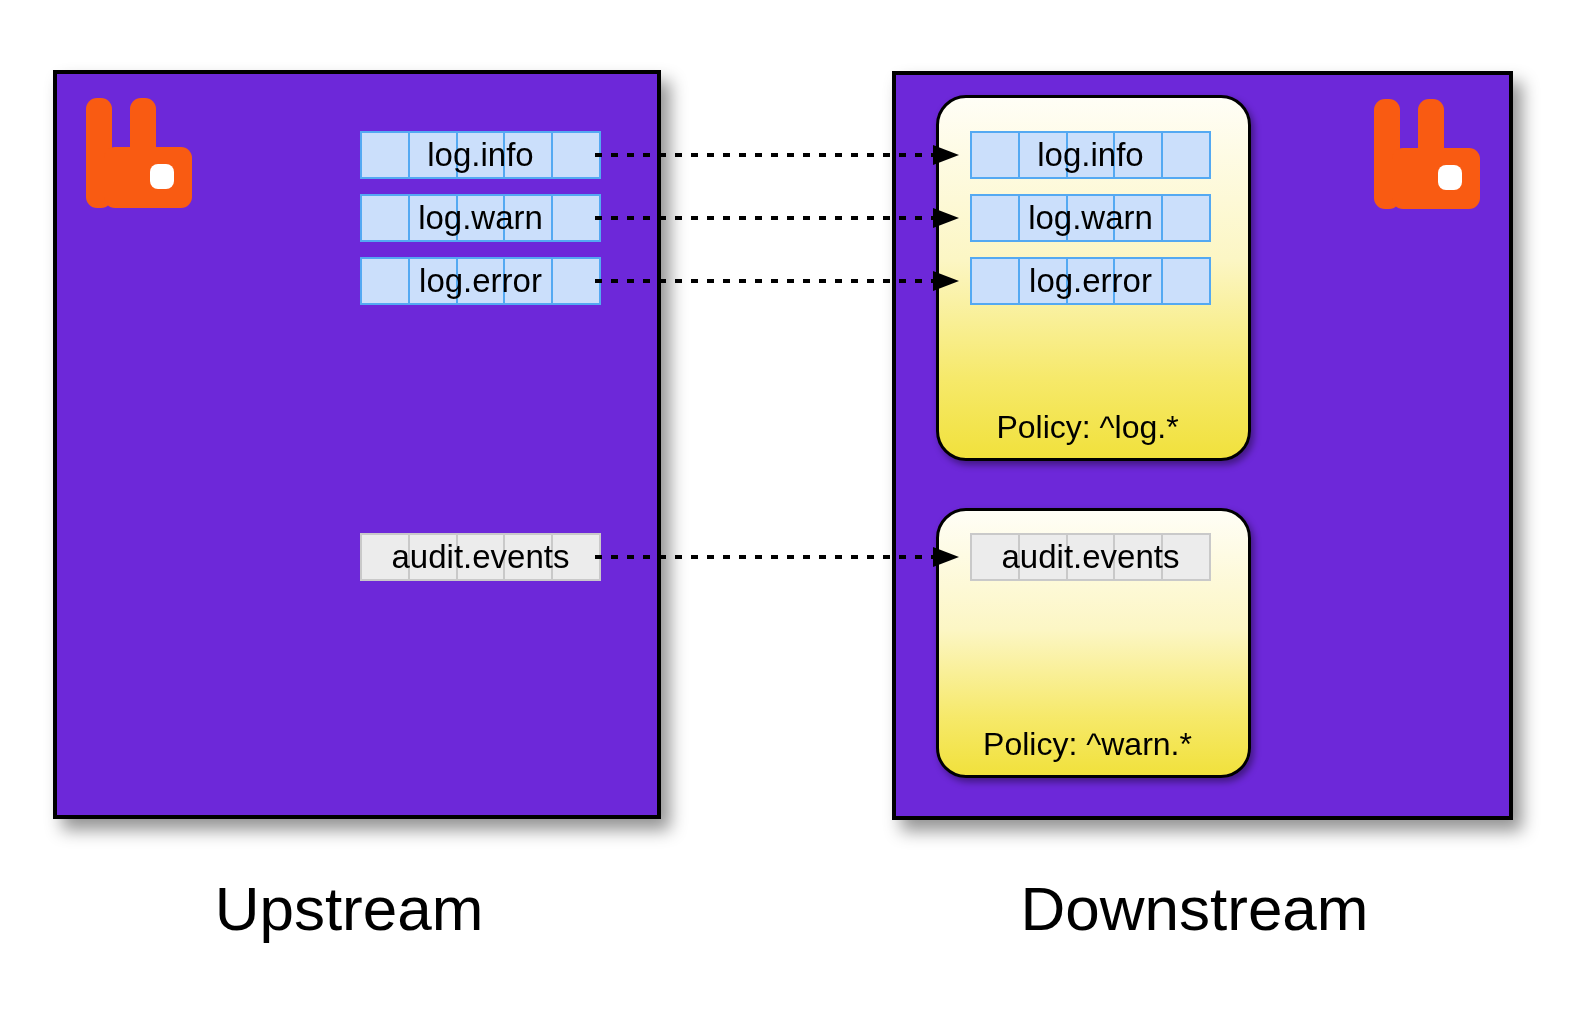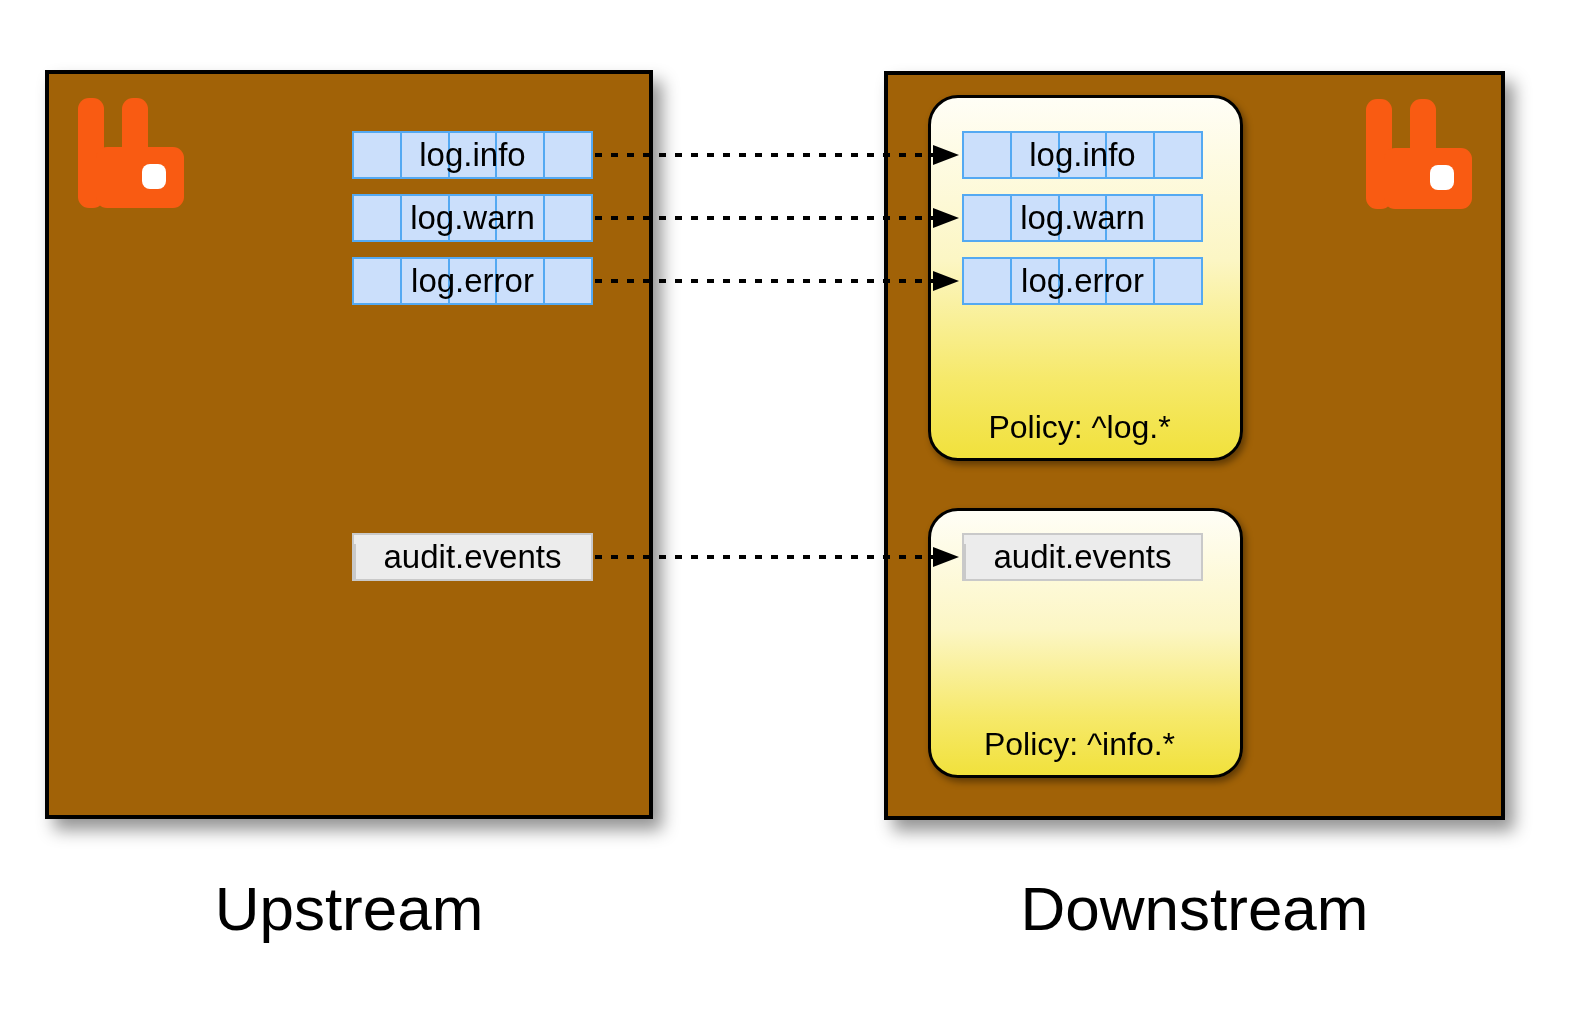--- a/index.html
+++ b/index.html
@@ -2,42 +2,42 @@
 <html><head>
 <meta charset="utf-8">
 <style>
   html,body { margin:0; padding:0; background:#ffffff; }
   .canvas {
     position:relative; width:1574px; height:1023px;
     background:#ffffff; font-family:"Liberation Sans", sans-serif;
     overflow:hidden; color:#000;
   }
   .broker-box {
-    position:absolute; background:#a16207; border:4px solid #000;
-    box-sizing:border-box; box-shadow:9px 11px 16px rgba(0,0,0,0.42);
+    position:absolute; background:#6d28d9; border:4px solid #000;
+    box-sizing:border-box; box-shadow:9px 11px 16px rgba(0,0,0,0.42);margin-left:8px;
   }
   #upstream-box  { left:45px;  top:70px; width:608px; height:749px; }
   #downstream-box{ left:884px; top:71px; width:621px; height:749px; }
 
   .policy-box {
     position:absolute; border:3px solid #000; border-radius:30px;
     box-sizing:border-box;
     background:linear-gradient(180deg,#fffef6 0%,#fcf6c4 45%,#f6e96a 78%,#f1e13c 100%);
     box-shadow:3px 4px 7px rgba(0,0,0,0.40);
   }
   #policy-box-log   { left:40px; top:20px;  width:315px; height:366px; }
   #policy-box-audit { left:40px; top:433px; width:315px; height:270px; }
 
   .queue {
     position:absolute; display:flex; width:241px; height:48px;
     box-sizing:border-box; border:2px solid #54a9f2; background:#54a9f2;
   }
   .queue .cell { flex:1 1 0; background:#cbdffb; margin-left:2px; }
   .queue .cell:first-child { margin-left:0; }
-  .queue.gray { border-color:#c9c9c9; background:#c9c9c9;flex-direction:column; }
+  .queue.gray { border-color:#c9c9c9; background:#c9c9c9; }
   .queue.gray .cell { background:#ececec; }
   .qlabel {
     position:absolute; left:0; right:0; top:0; bottom:0;
     display:flex; align-items:center; justify-content:center;
     font-size:33px; white-space:nowrap;
   }
   .policy-label {
     position:absolute; left:0; right:12px; bottom:12px;
     text-align:center; font-size:32px;
   }
@@ -142,21 +142,21 @@
 
     <div class="policy-box" id="policy-box-audit">
       <div class="queue gray" style="left:31px; top:22px;">
         <div class="cell"></div>
         <div class="cell"></div>
         <div class="cell"></div>
         <div class="cell"></div>
         <div class="cell"></div>
         <span class="qlabel">audit.events</span>
       </div>
-      <div class="policy-label">Policy: ^info.*</div>
+      <div class="policy-label">Policy: ^warn.*</div>
     </div>
   </div>
 
   <svg id="overlay" aria-hidden="true">
     <g stroke="#000" stroke-width="4" stroke-dasharray="7 9" fill="none">
       <line x1="595" y1="155" x2="933" y2="155"></line>
       <line x1="595" y1="218" x2="933" y2="218"></line>
       <line x1="595" y1="281" x2="933" y2="281"></line>
       <line x1="595" y1="557" x2="933" y2="557"></line>
     </g>

